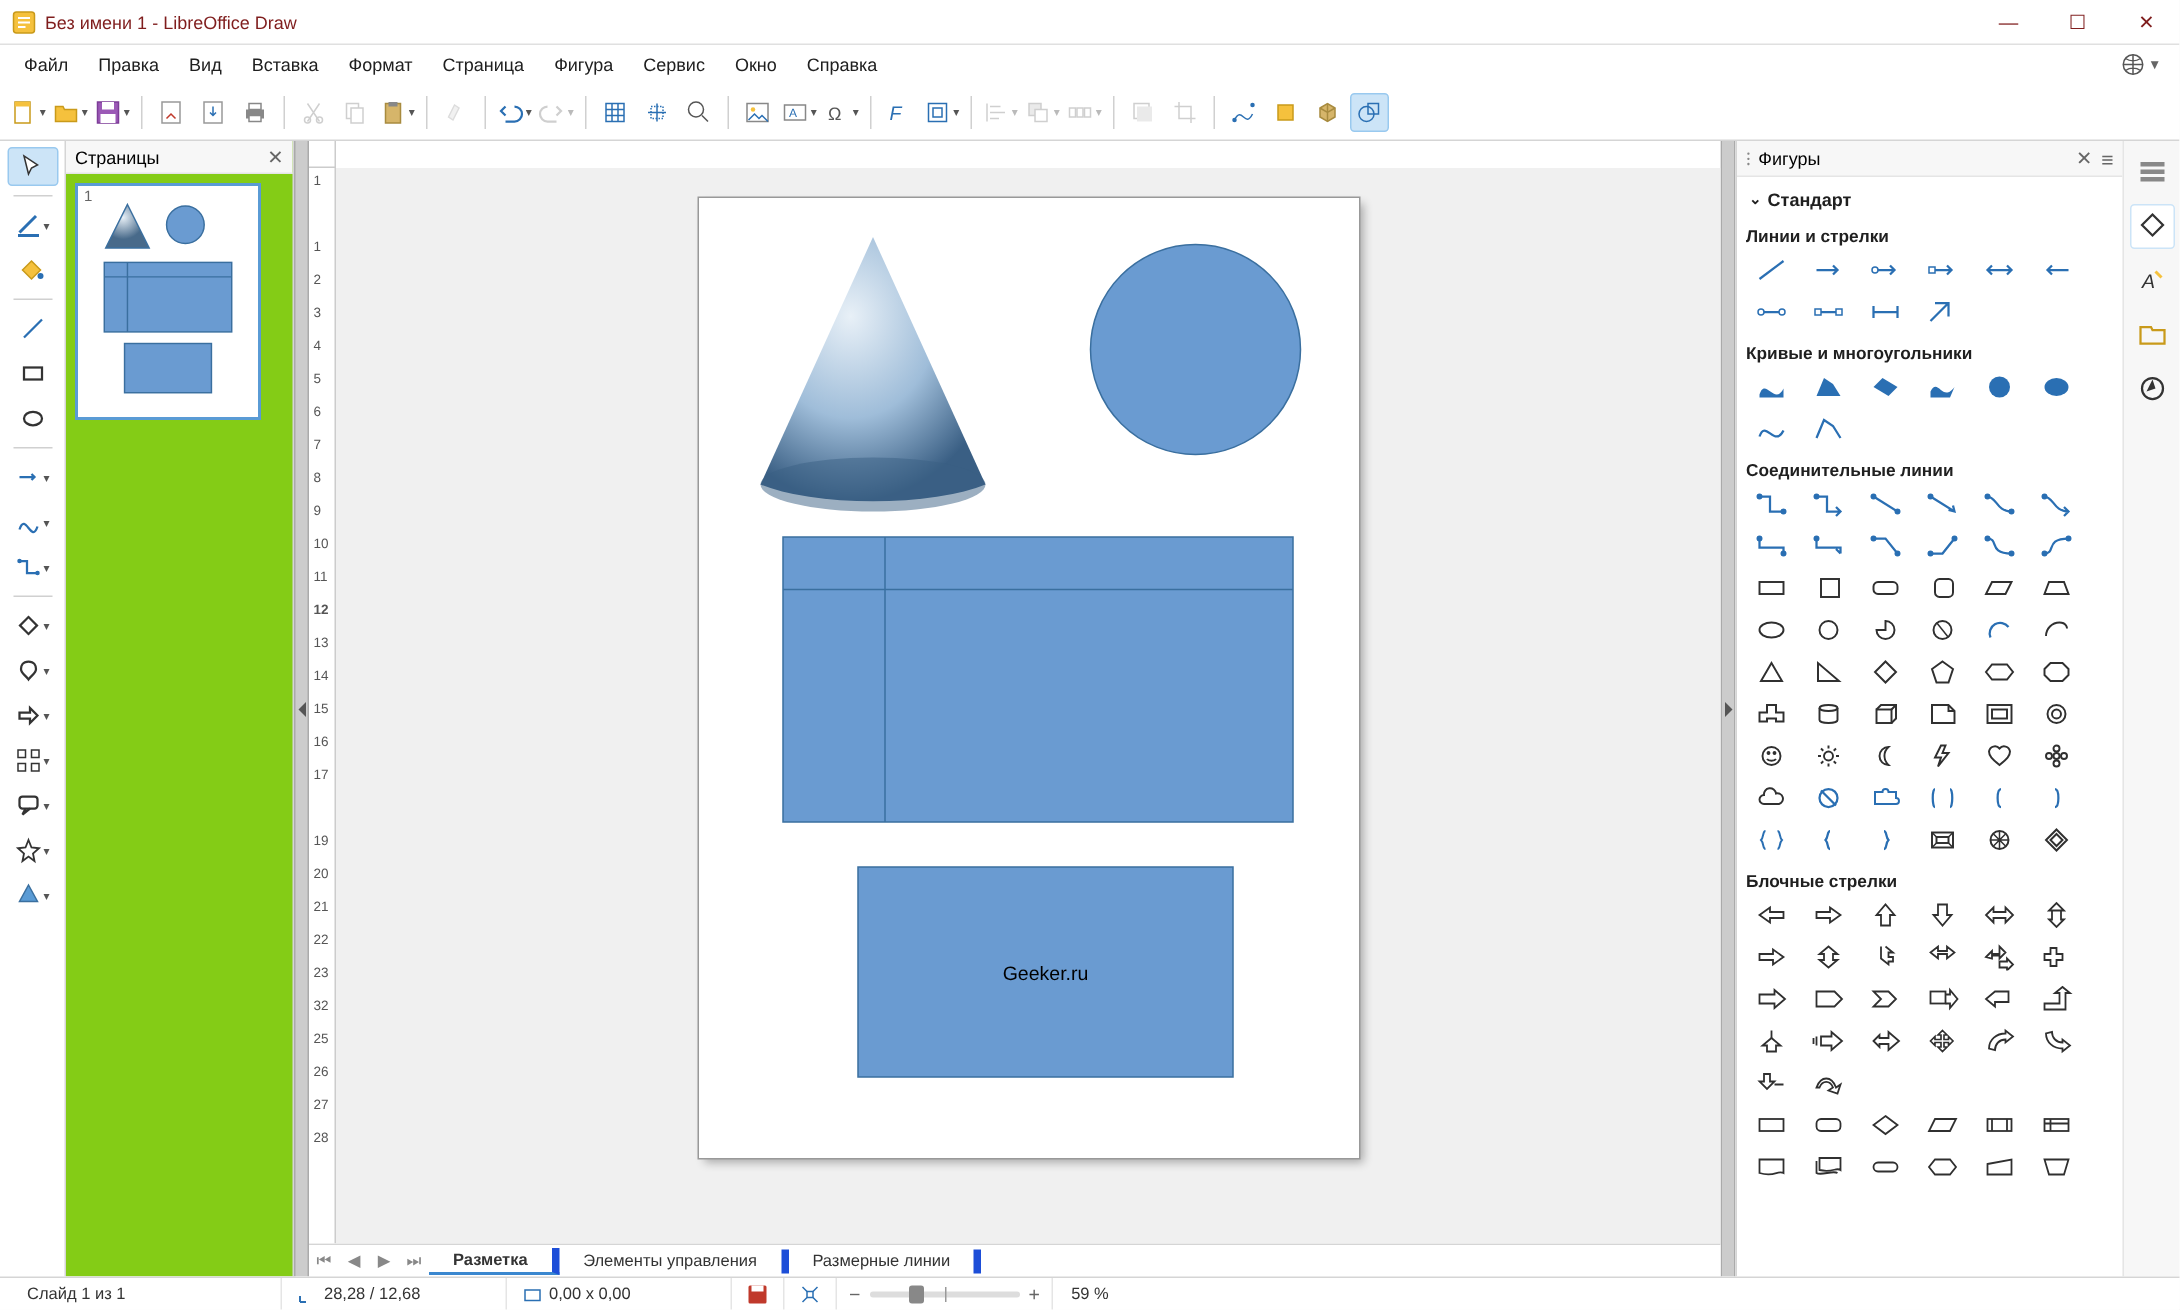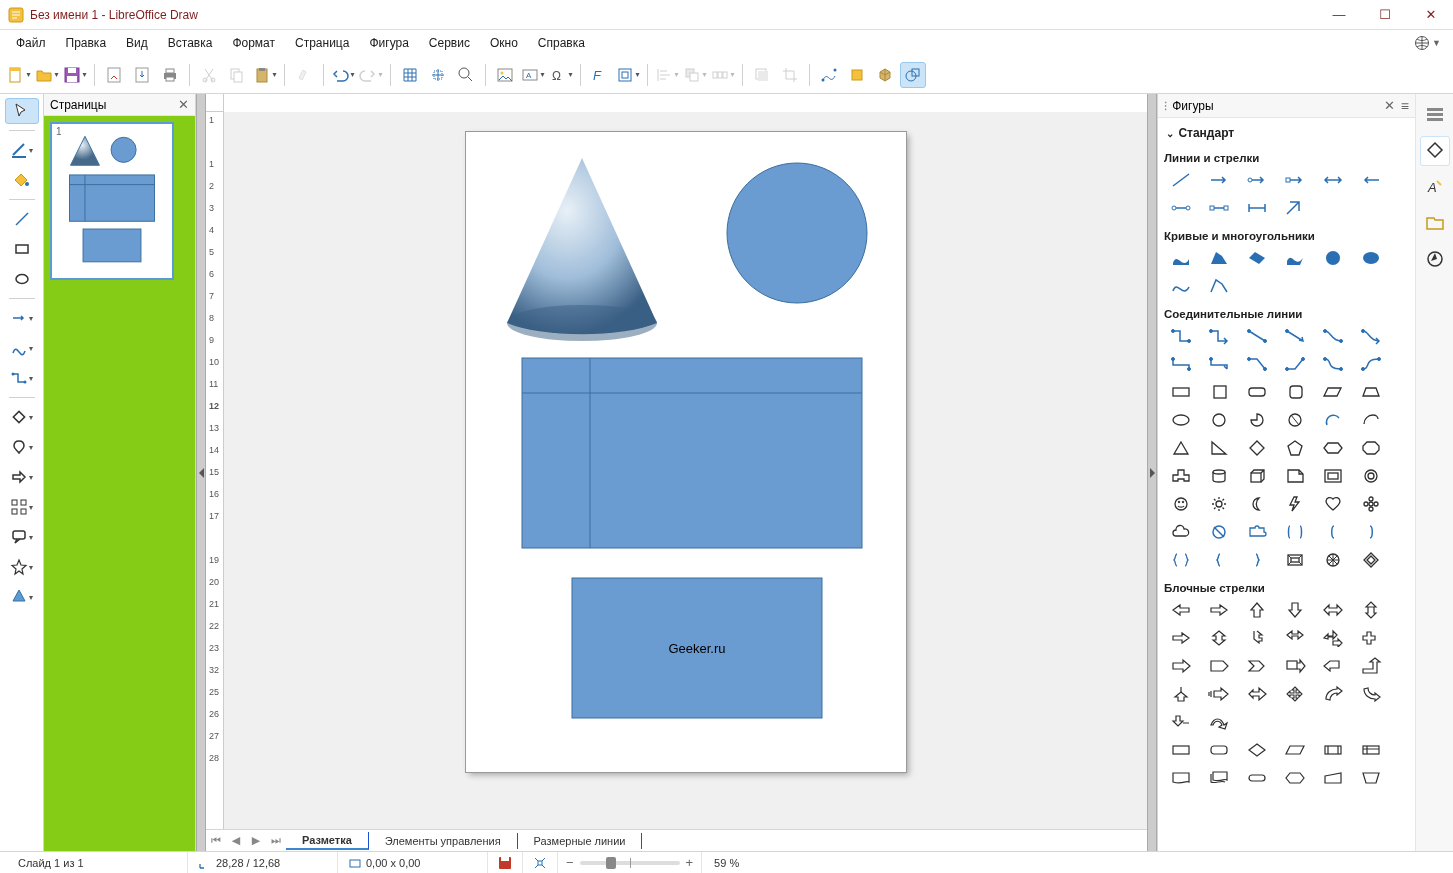--- a/index.html
+++ b/index.html
@@ -62,21 +62,21 @@
 .split-handle-left,.split-handle-right{width:10px;background:#ccc;display:flex;align-items:center;justify-content:center;}
 .split-handle-left{border-left:1px solid #aaa;border-right:1px solid #aaa;}
 .split-handle-right{border-left:1px solid #aaa;border-right:1px solid #aaa;}
 .split-handle-left .tri,.split-handle-right .tri{width:0;height:0;}
 .split-handle-left .tri{border-top:5px solid transparent;border-bottom:5px solid transparent;border-right:5px solid #555;}
 .split-handle-right .tri{border-top:5px solid transparent;border-bottom:5px solid transparent;border-left:5px solid #555;}
 
 
 .sheet-tabs { height: 22px; border-top:1px solid #d5d5d5; background:#fff; display:flex; align-items:center; font-size:11px; color:#333;}
 .sheet-tabs .nav-btn{width:20px;height:20px;display:flex;align-items:center;justify-content:center;color:#888;cursor:default;}
-.sheet-tabs .tab{padding:2px 16px;border-right:1px solid #1d4ed8;cursor:default;}
+.sheet-tabs .tab{padding:2px 16px;border-right:5px solid #1d4ed8;cursor:default;}
 .sheet-tabs .tab.active{border-bottom:2px solid #3a87cf;font-weight:600;}
 
 
 .right-panel { width: 258px; border-left:1px solid #d5d5d5; background:#fff; display:flex; flex-direction:column;}
 .rp-header { height:24px; display:flex; align-items:center; padding:0 6px; font-size:12px; background:#f7f7f7; border-bottom:1px solid #e5e5e5;}
 .rp-header .dots{letter-spacing:1px;color:#888;margin-right:4px;}
 .rp-header .rp-close{margin-left:auto;font-size:13px;color:#666;cursor:default;}
 .rp-header .rp-menu{margin-left:6px;font-size:14px;color:#666;cursor:default;}
 .rp-body { flex:1; overflow-y:auto; overflow-x:hidden; padding:4px 4px 4px 6px;}
 .rp-body::-webkit-scrollbar{width:14px;}

